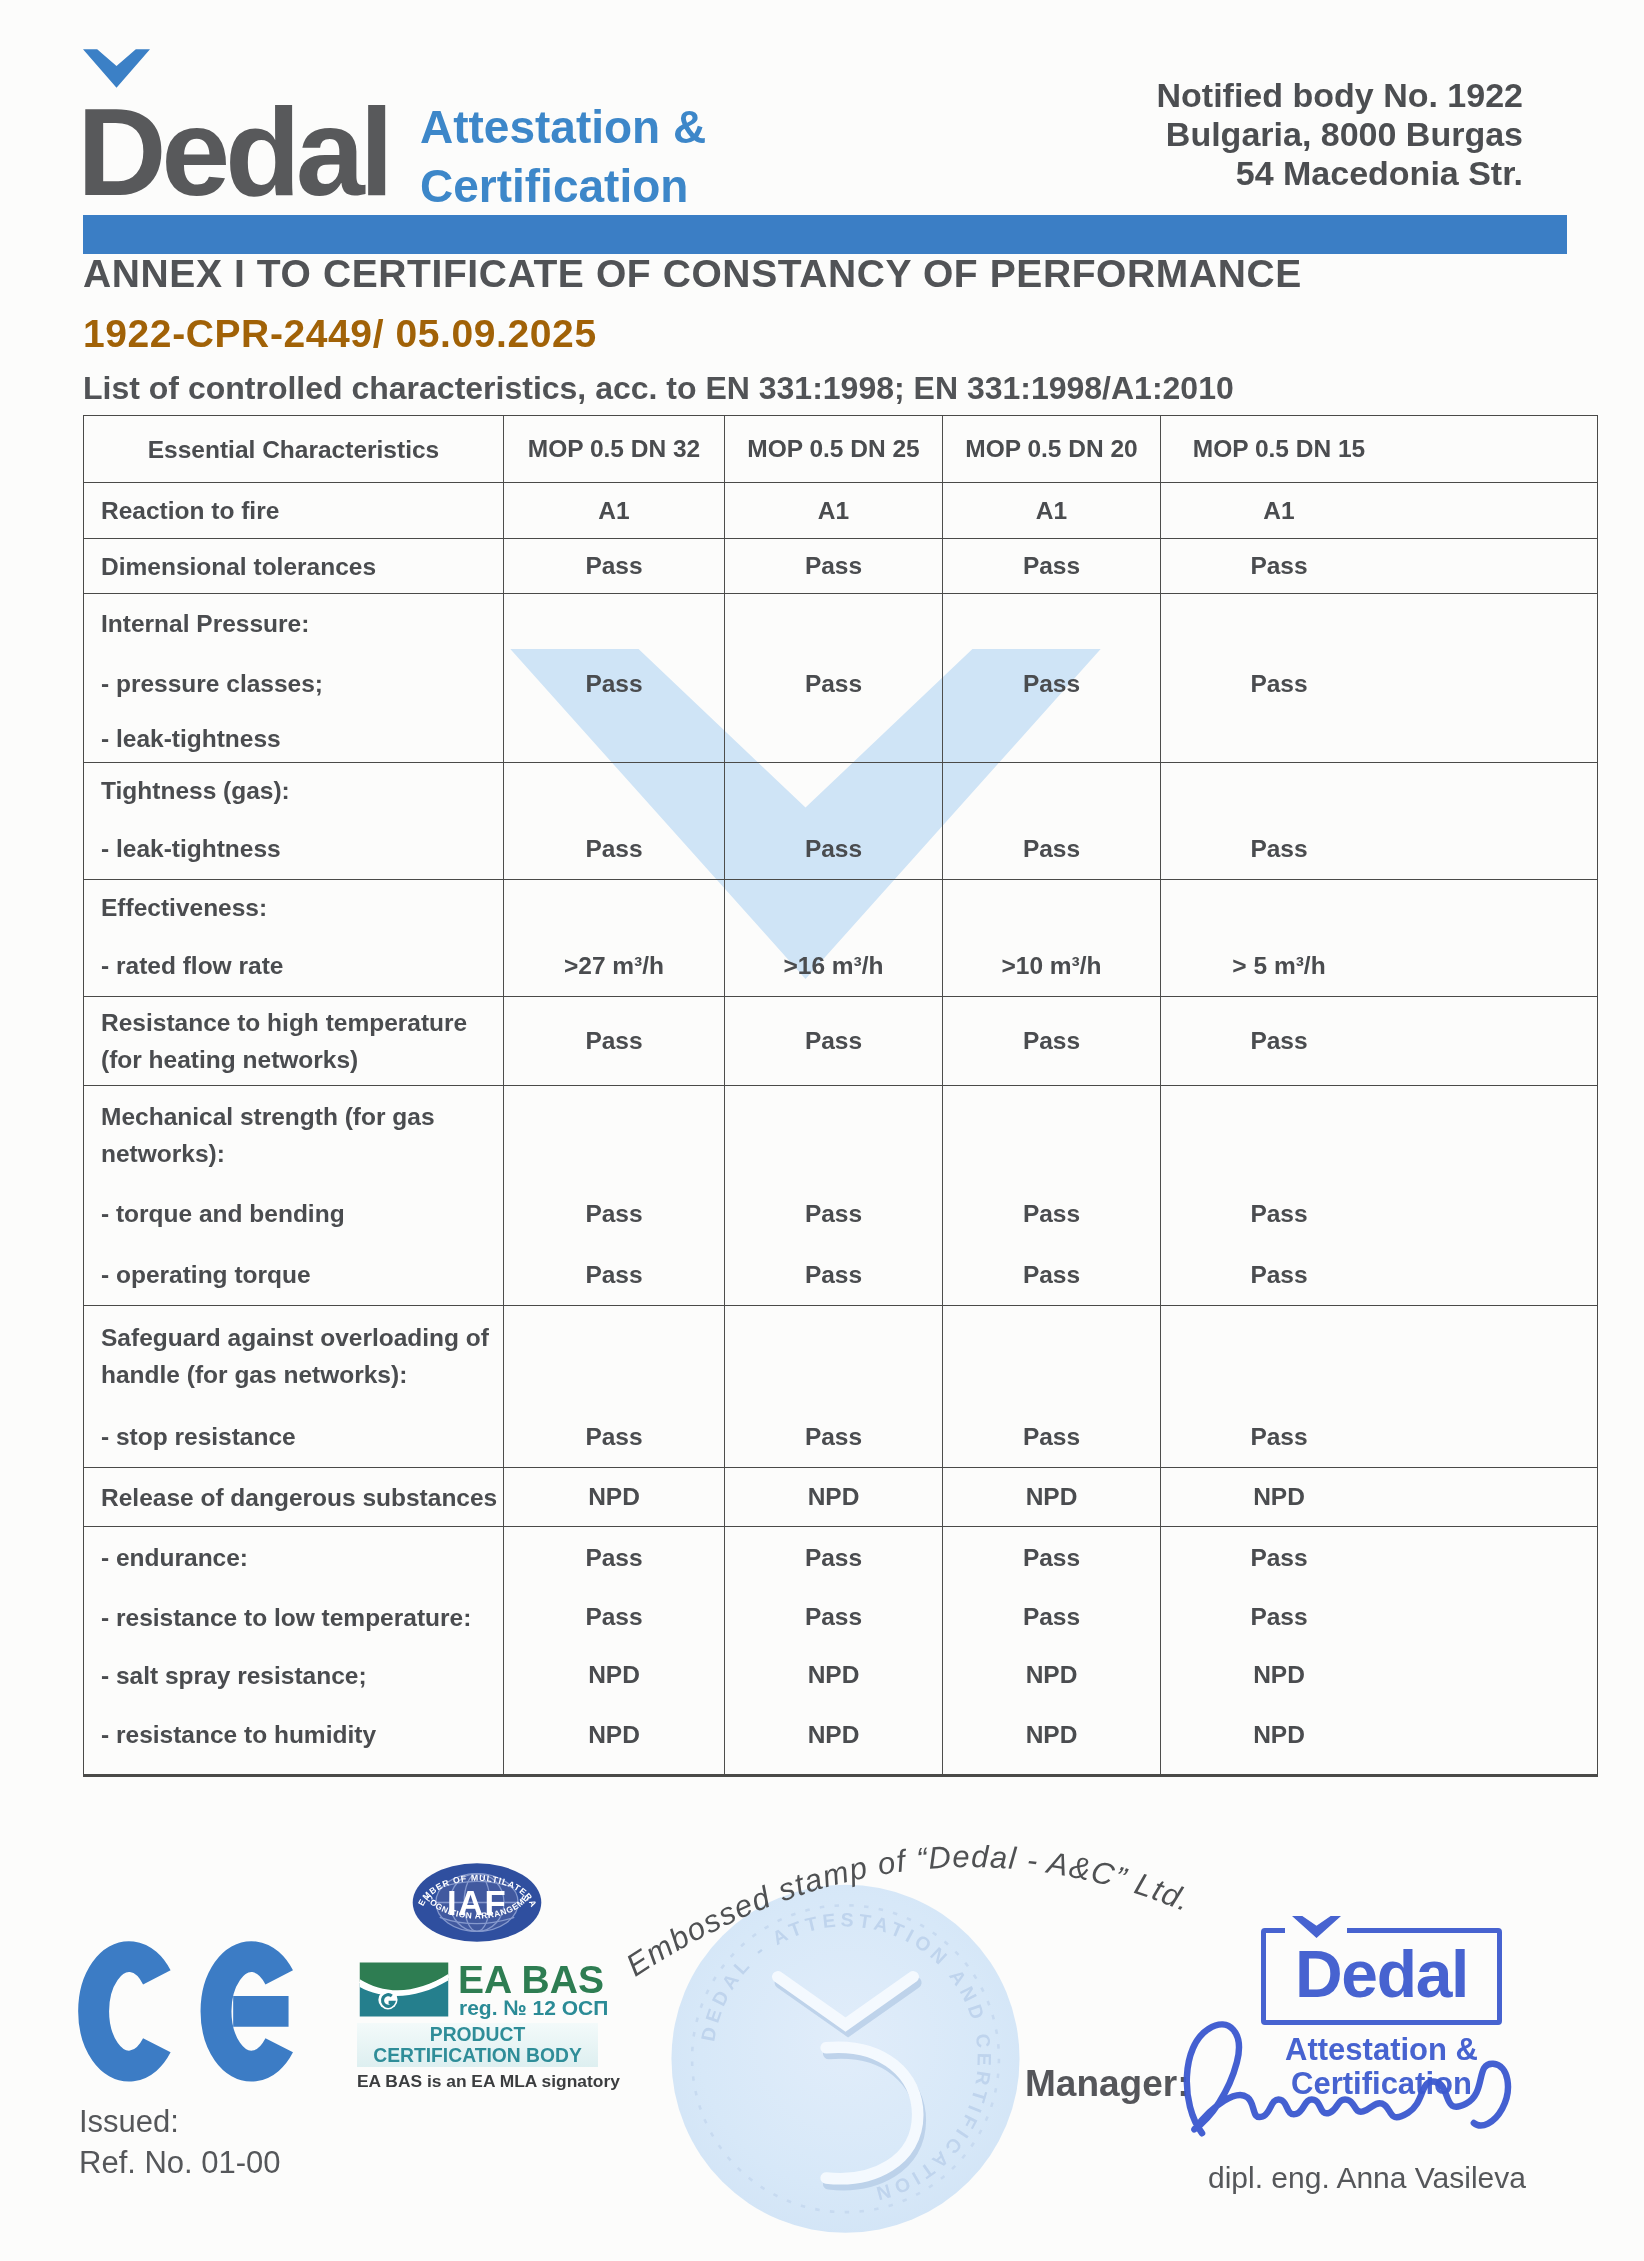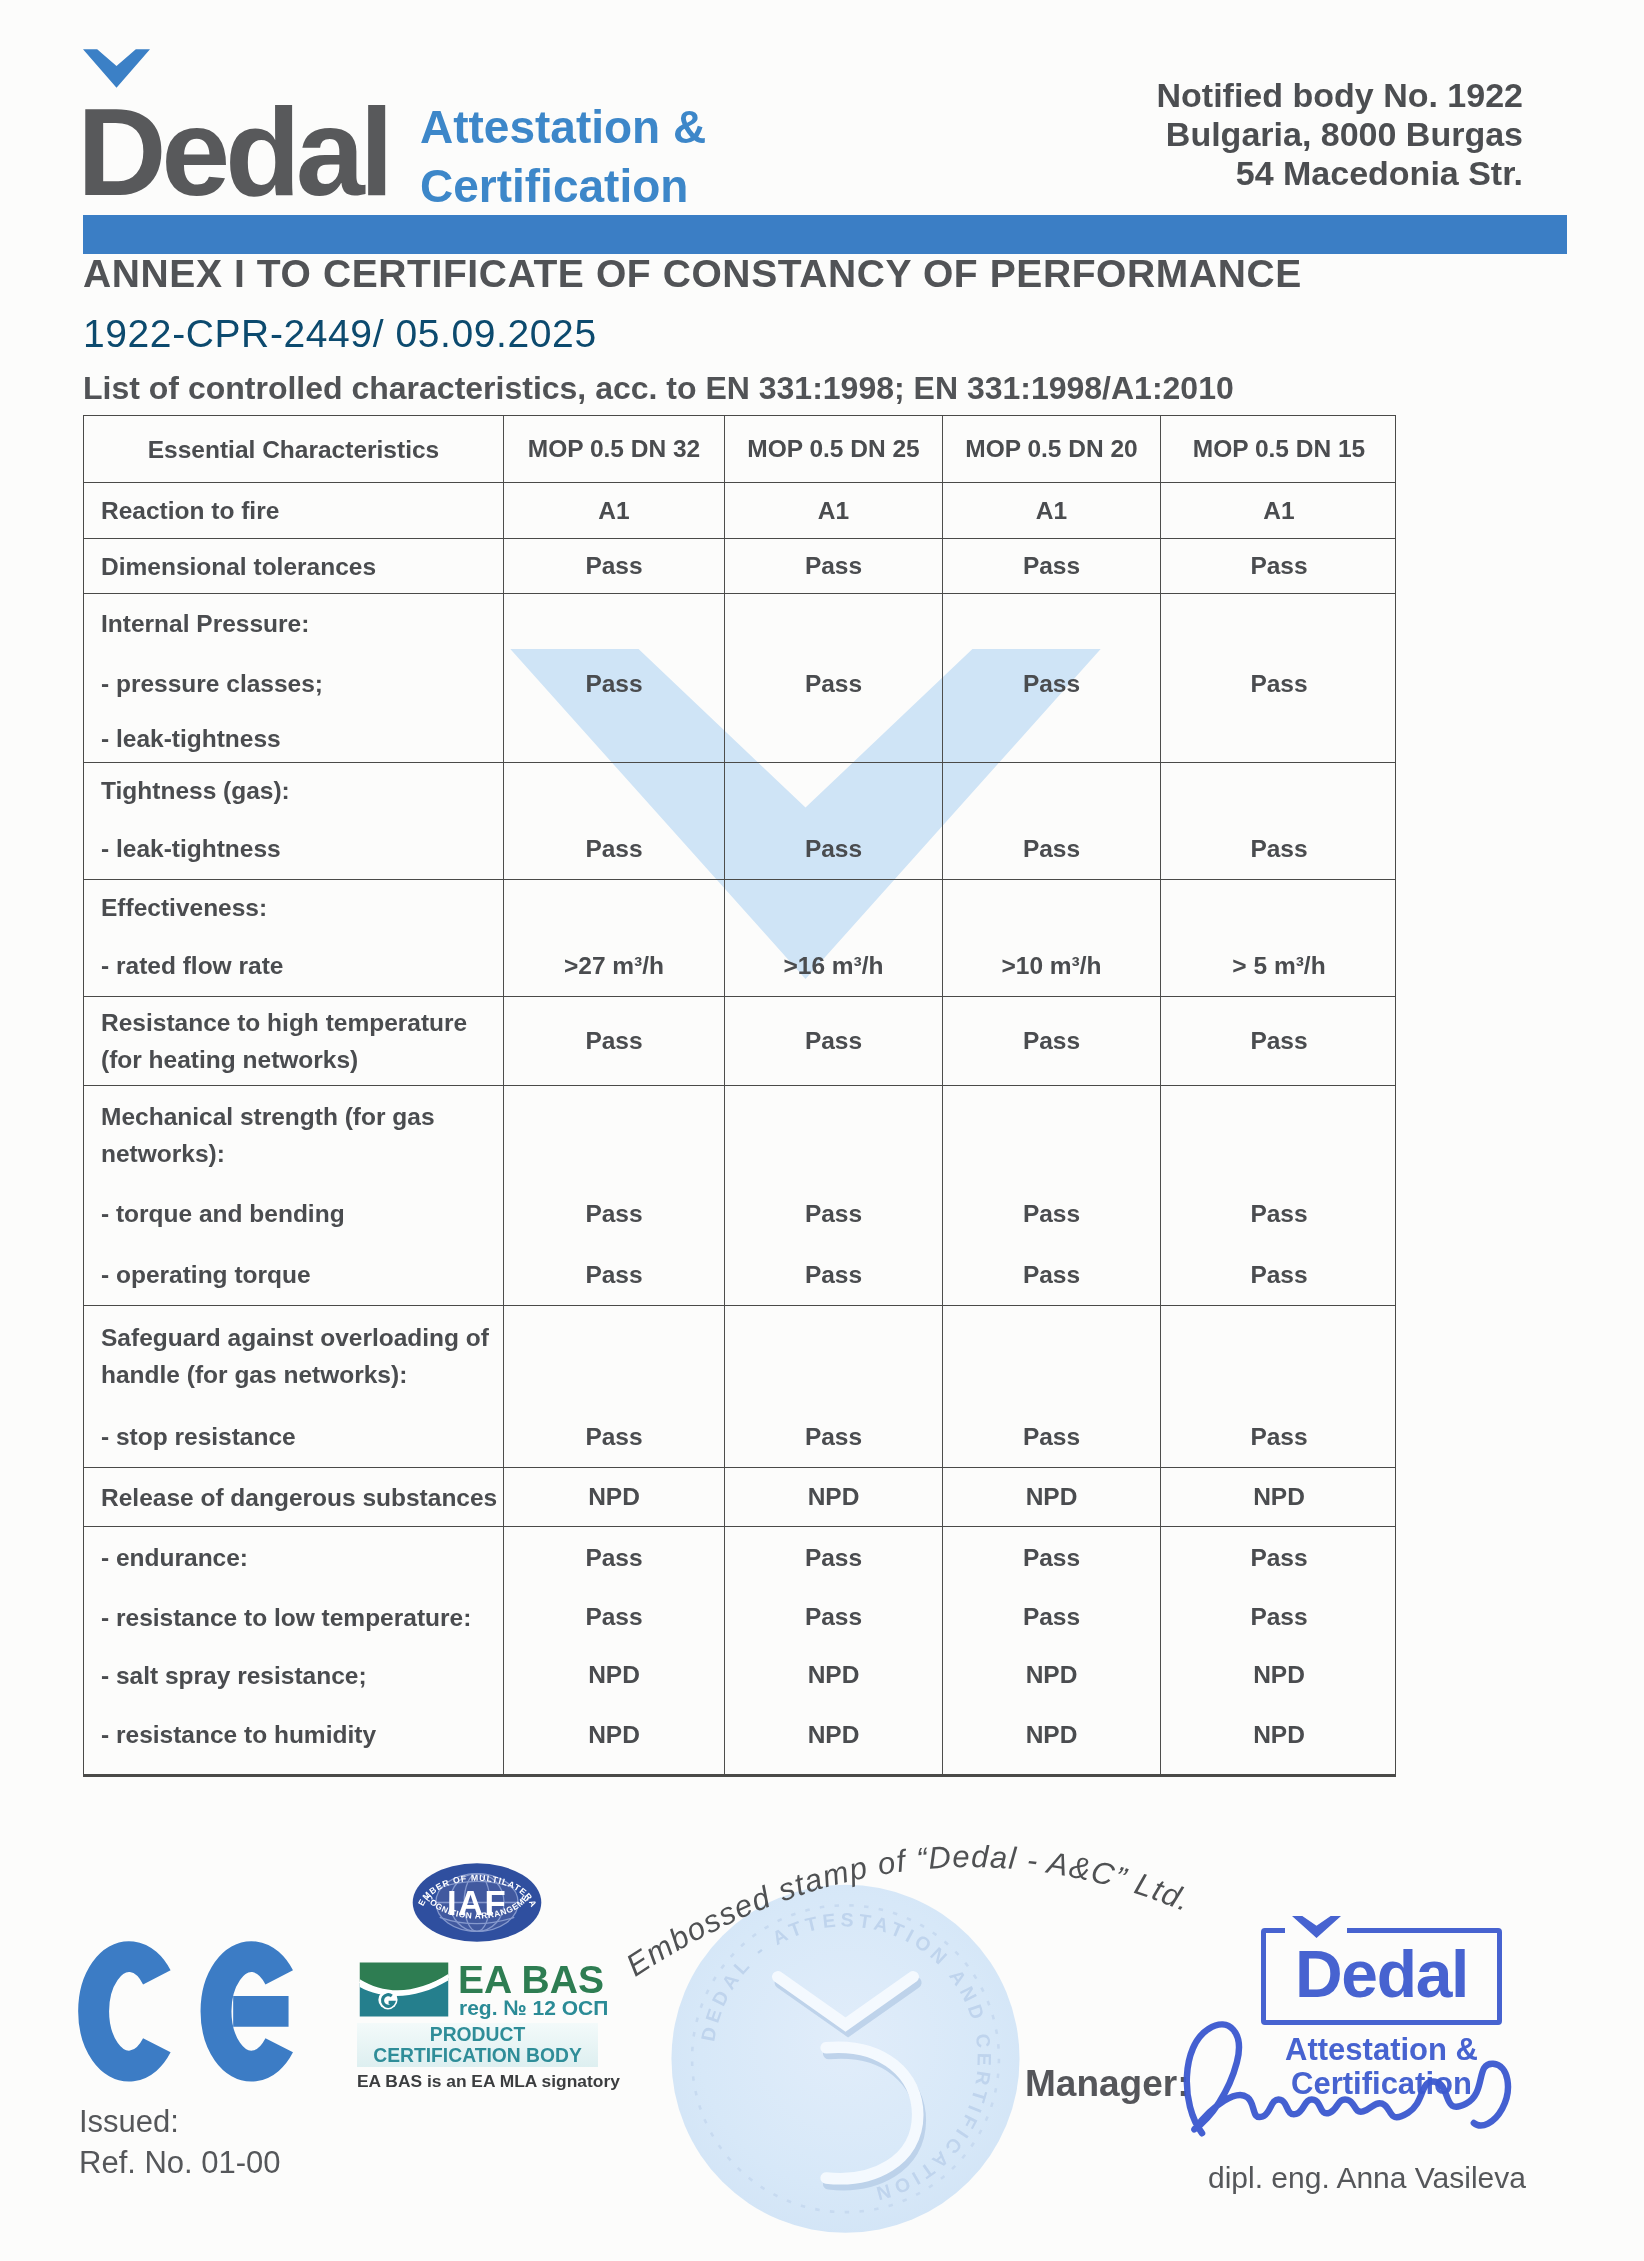--- a/index.html
+++ b/index.html
@@ -10,27 +10,27 @@
   #logo-chevron{position:absolute;left:83px;top:49px}
   #brand-word{position:absolute;left:77px;top:90px;font-size:124px;line-height:124px;
               font-weight:bold;color:#58595b;letter-spacing:-5.2px}
   #brand-tagline{position:absolute;left:420px;top:98px;font-size:46px;line-height:59px;
                  font-weight:bold;color:#3d87c9}
   #notified-body{position:absolute;left:1032px;top:76px;width:491px;text-align:right;
                  font-size:34px;line-height:39px;font-weight:bold;color:#4c4e51}
   #header-rule{position:absolute;left:83px;top:215px;width:1484px;height:39px;background:#3b7ec5}
   #annex-title{position:absolute;left:83px;top:252px;font-size:39px;font-weight:bold;
                letter-spacing:0.6px;color:#515356}
-  #cert-number{position:absolute;left:83px;top:312px;font-size:39px;font-weight:normal;
-               letter-spacing:0.6px;color:#0c4a6e}
+  #cert-number{position:absolute;left:83px;top:312px;font-size:39px;font-weight:bold;
+               letter-spacing:0.6px;color:#a16207}
   #subtitle{position:absolute;left:83px;top:370px;font-size:32px;font-weight:bold;color:#515356}
   
   #watermark{position:absolute;left:510px;top:649px;z-index:1}
   
-  #char-table{position:absolute;left:83px;top:415px;width:1313px;z-index:2;
+  #char-table{position:absolute;left:83px;top:415px;width:1515px;z-index:2;
               border:1.9px solid #4a4a48;border-bottom-width:3.2px;
               font-weight:bold;font-size:24.5px;color:#4a4c4f;background:transparent}
   .t-section{border-bottom:1.9px solid #4a4a48}
   .t-section:last-child{border-bottom:none}
   .t-line{display:grid;grid-template-columns:420px 221px 218px 218px 236px}
   .cell{display:flex;align-items:center;min-height:100%}
   .cell:not(:last-child){border-right:1.3px solid #4e4e4c}
   .lab{padding-left:17px}
   .lab span{white-space:pre-line;line-height:37px}
   .val{justify-content:center;text-align:center}

